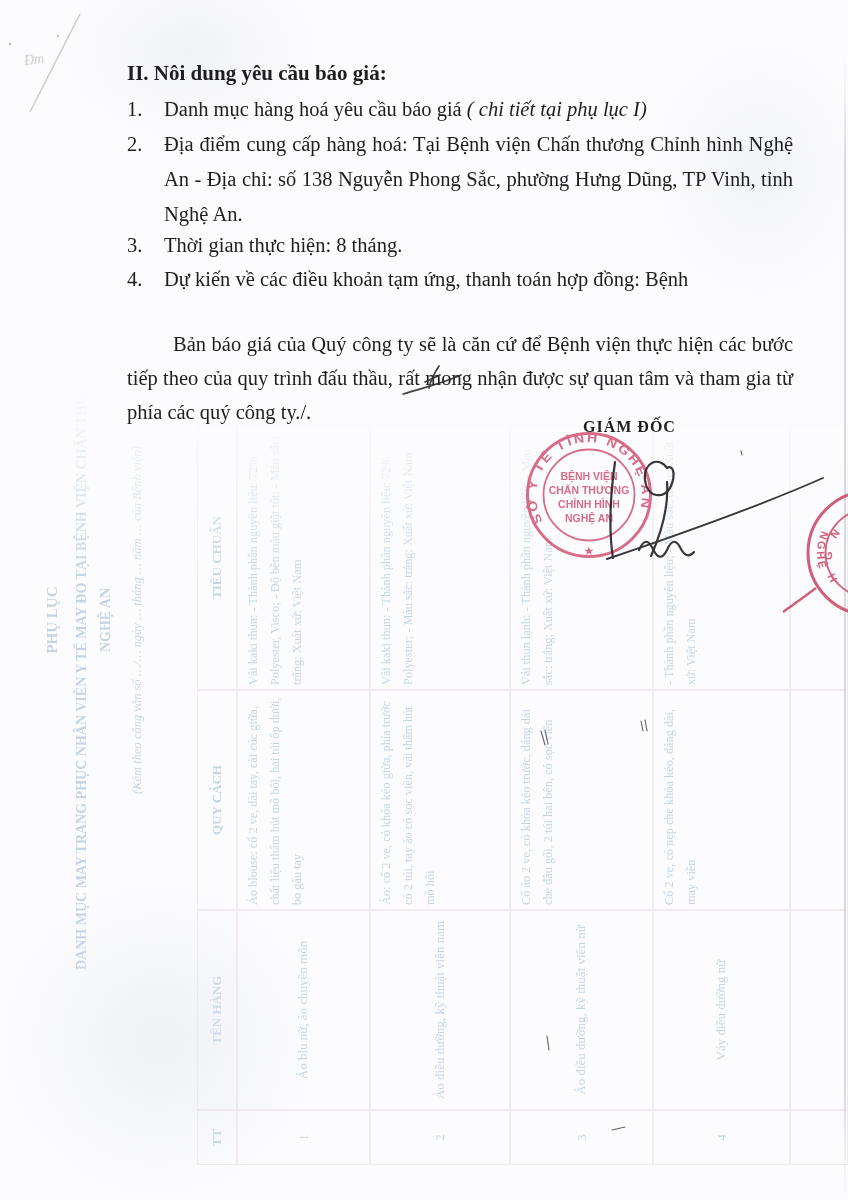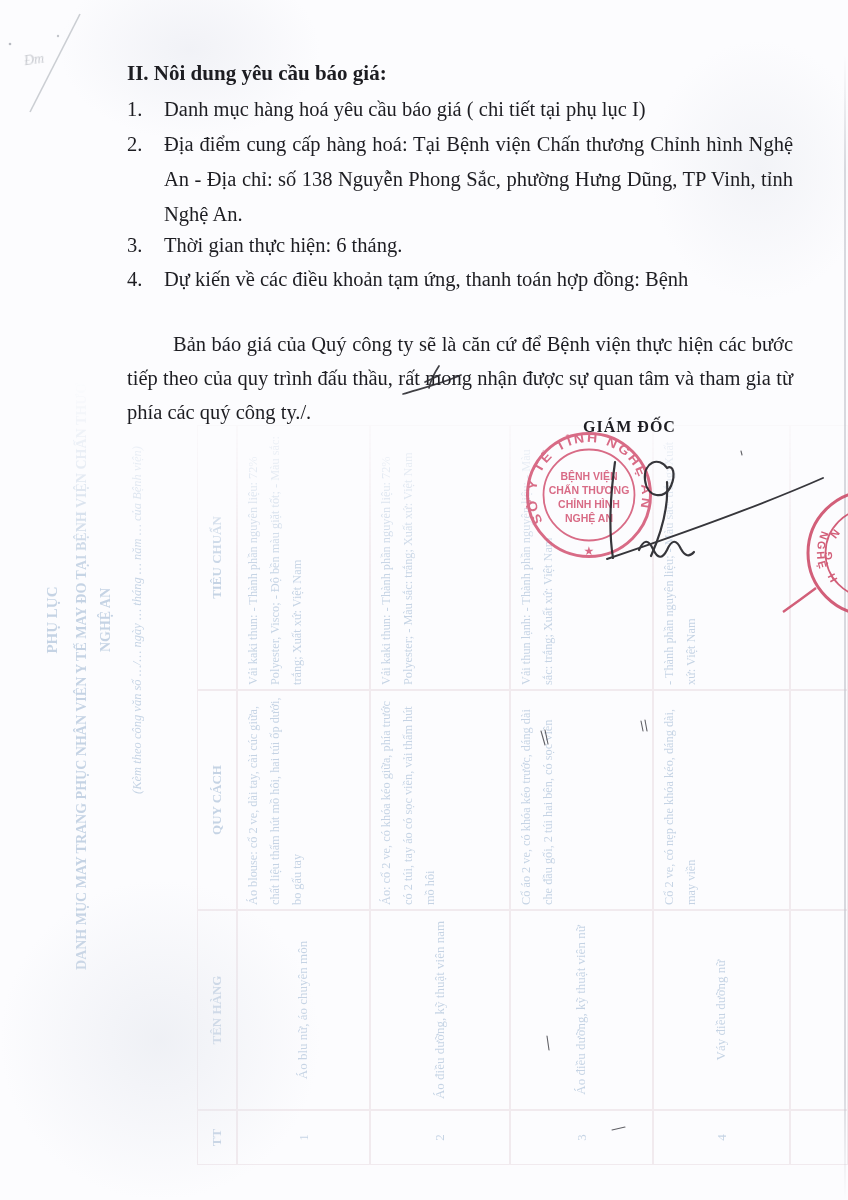--- a/index.html
+++ b/index.html
@@ -101,31 +101,31 @@
     <path d="M 80 14 L 30 112" stroke="#9aa0a8" stroke-width="1.6" fill="none" opacity=".5"></path>
     <circle cx="10" cy="44" r="1.3" fill="#8a8f99" opacity=".6"></circle>
     <circle cx="58" cy="36" r="1.2" fill="#8a8f99" opacity=".5"></circle>
   </svg>
   <div class="pencil">Đm</div>
 
   <div class="heading">II. Nôi dung yêu cầu báo giá:</div>
 
   <div class="item" style="top:92px;">
     <span class="num">1.</span>
-    <div class="itext"><span>Danh mục hàng hoá yêu cầu báo giá </span><span style="margin-top:12px;">( chi tiết tại phụ lục I)</span></div>
+    <div class="itext"><span>Danh mục hàng hoá yêu cầu báo giá </span><span style="font-style:italic;margin-top:12px;">( chi tiết tại phụ lục I)</span></div>
   </div>
 
   <div class="item" style="top:127px;">
     <span class="num">2.</span>
     <div class="itext">Địa điểm cung cấp hàng hoá: Tại Bệnh viện Chấn thương Chỉnh hình Nghệ An - Địa chỉ: số 138 Nguyễn Phong Sắc, phường Hưng Dũng, TP Vinh, tỉnh Nghệ An.</div>
   </div>
 
   <div class="item" style="top:228px;">
     <span class="num">3.</span>
-    <div class="itext">Thời gian thực hiện: 6 tháng.</div>
+    <div class="itext">Thời gian thực hiện: 8 tháng.</div>
   </div>
 
   <div class="item" style="top:262px;">
     <span class="num">4.</span>
     <div class="itext">Dự kiến về các điều khoản tạm ứng, thanh toán hợp đồng: Bệnh</div>
   </div>
 
   <div class="closing">Bản báo giá của Quý công ty sẽ là căn cứ để Bệnh viện thực hiện các bước tiếp theo của quy trình đấu thầu, rất mong nhận được sự quan tâm và tham gia từ phía các quý công ty./.</div>
 
   <svg class="artifact" style="left:393px;top:360px;" width="78" height="44" viewBox="0 0 78 44">

